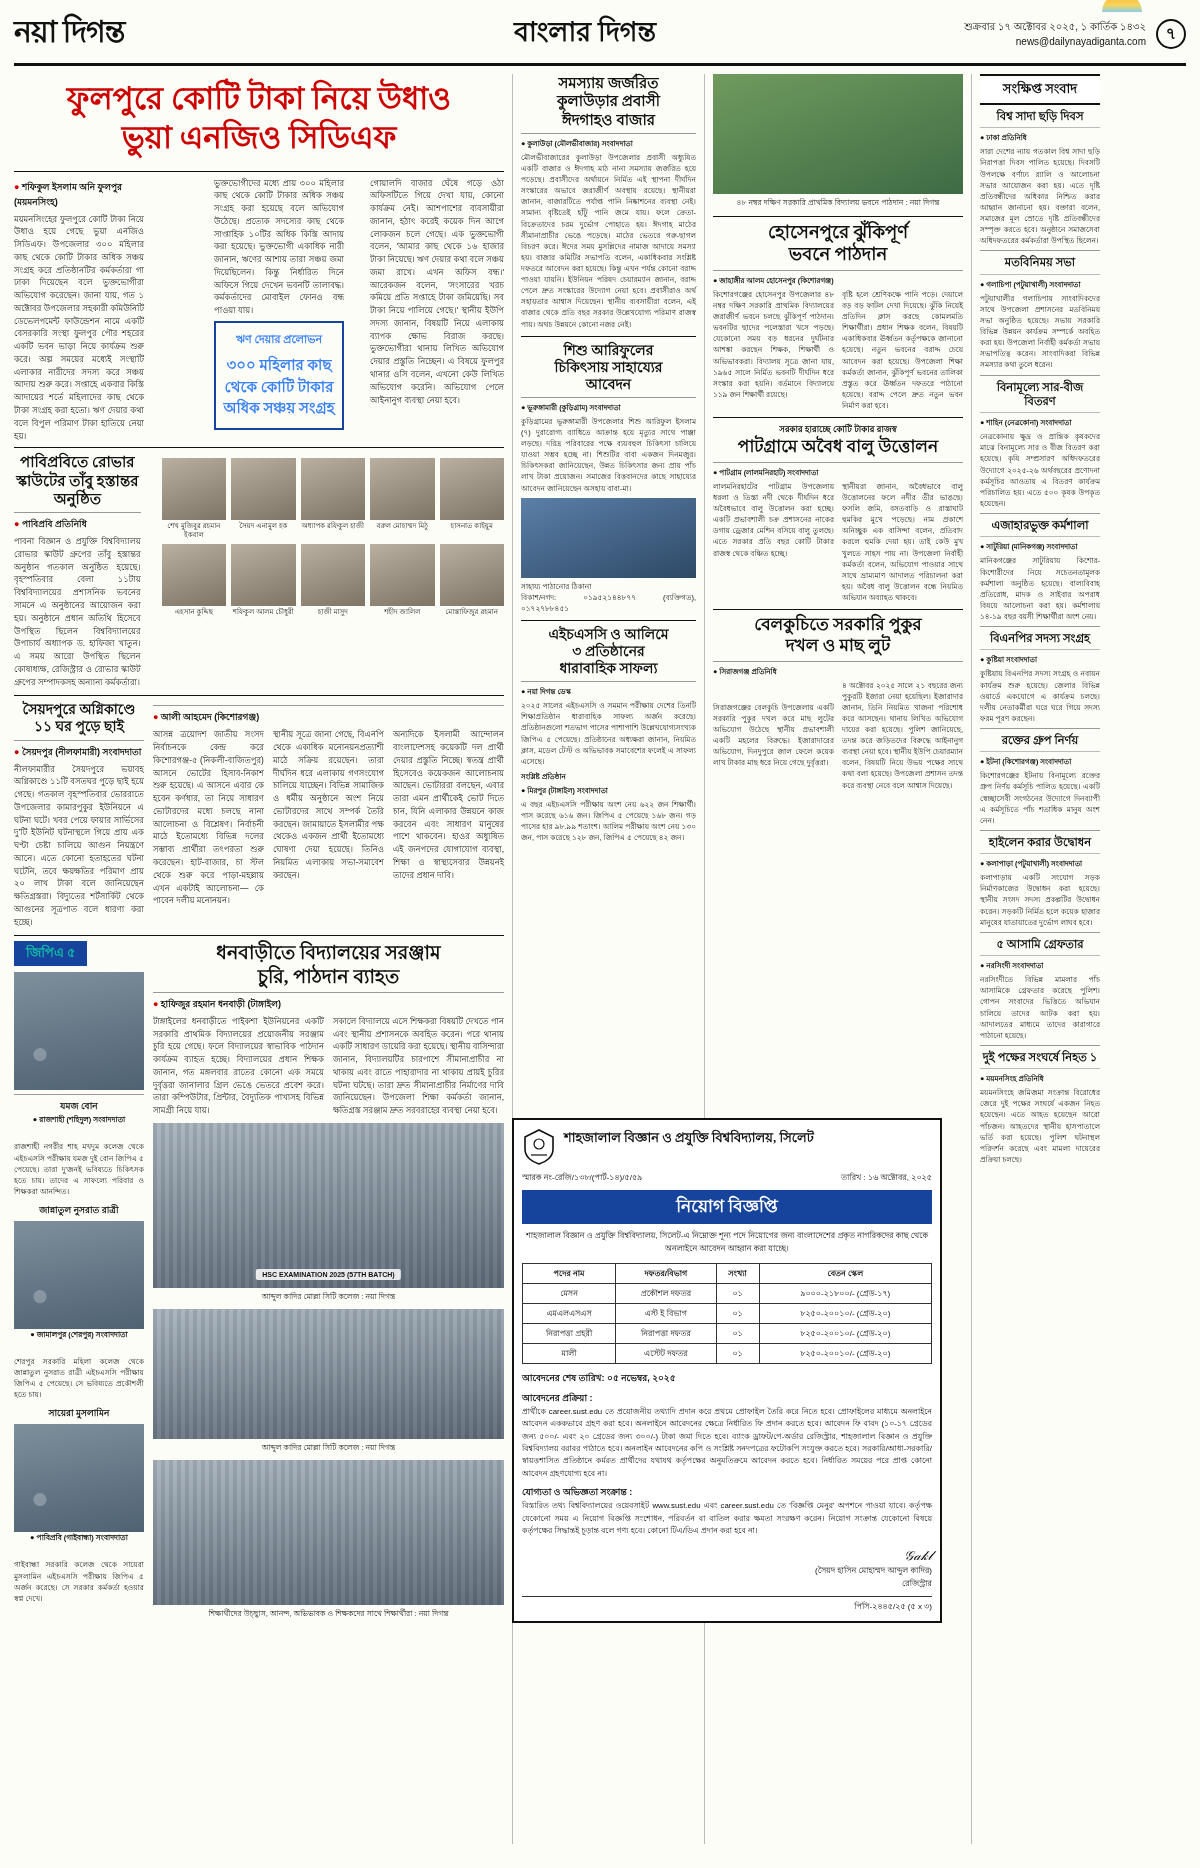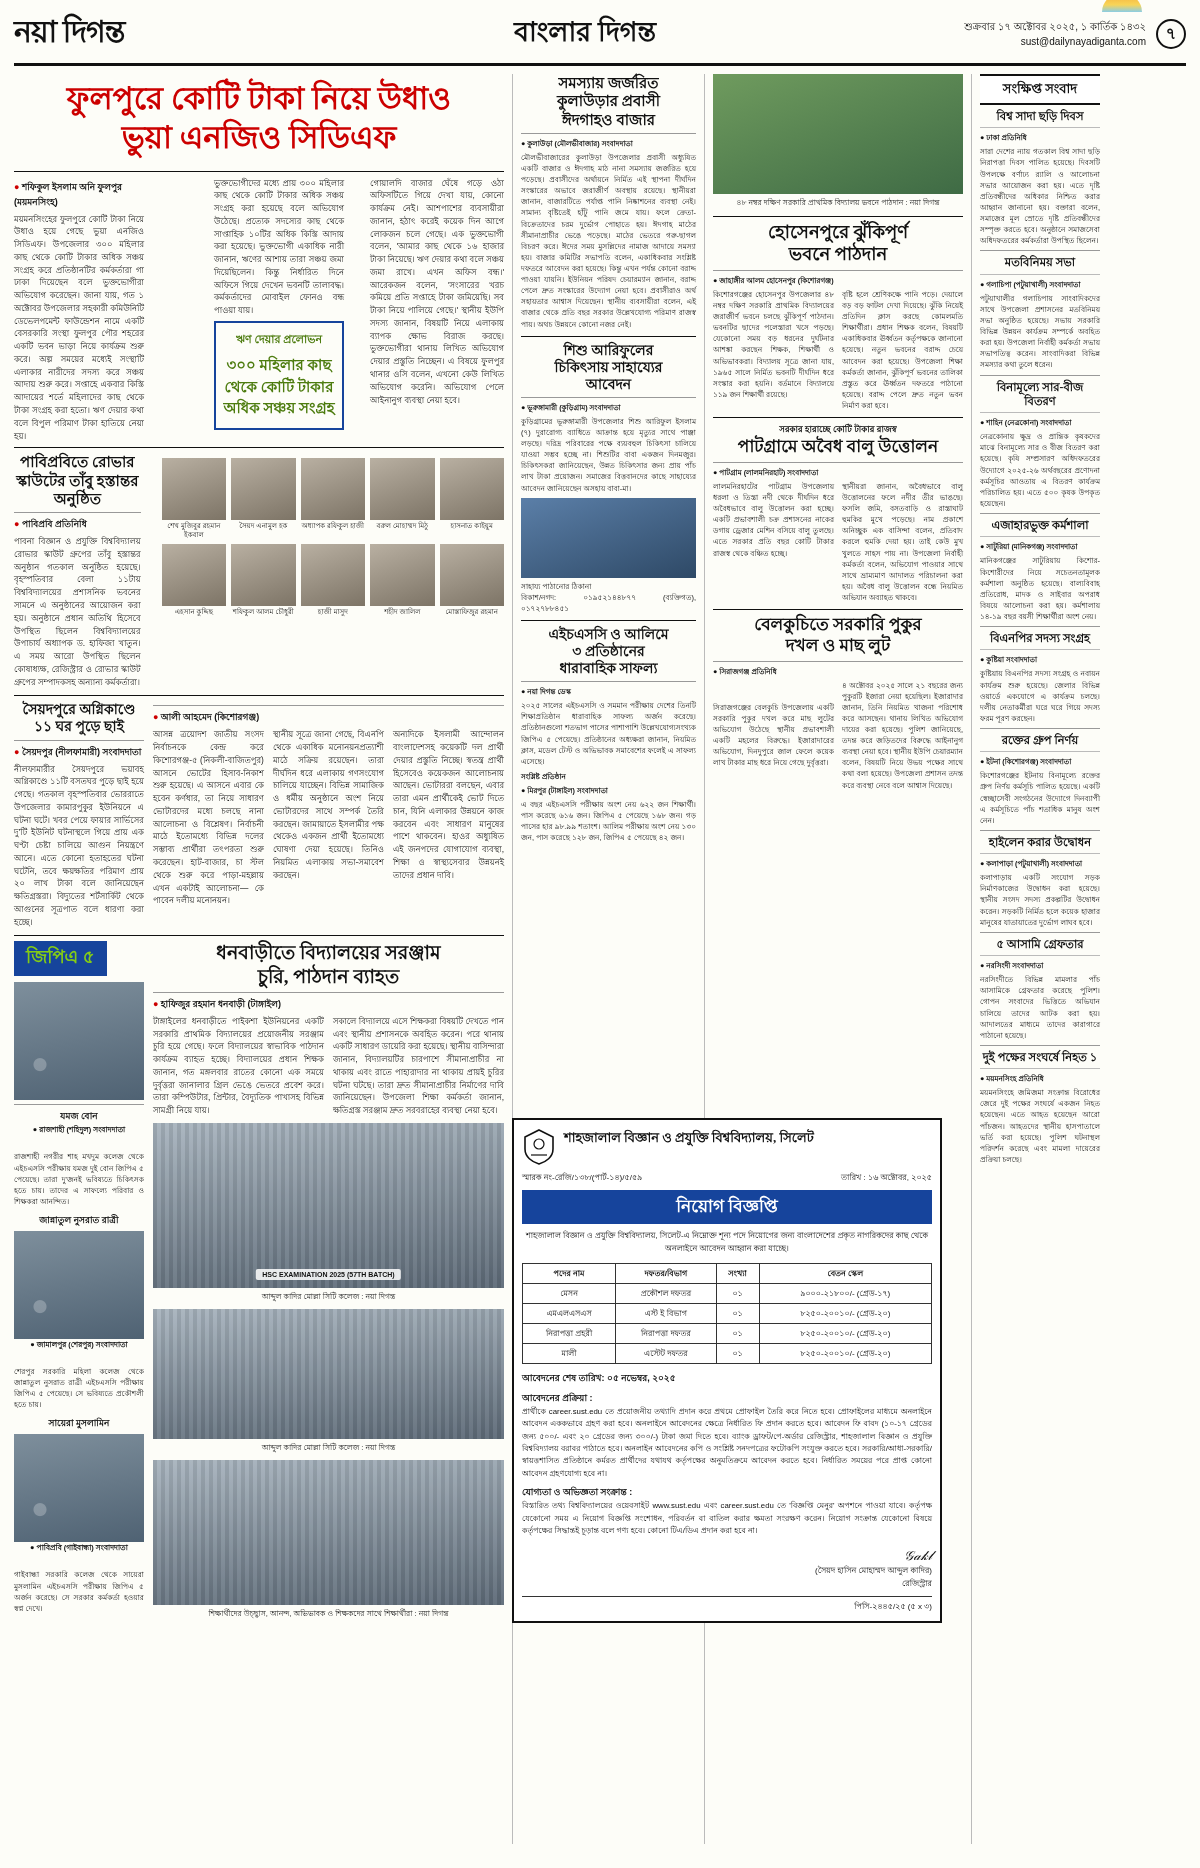--- a/index.html
+++ b/index.html
@@ -82,21 +82,21 @@
     color:#1a1a1a; hyphens:auto; word-break:break-word;
   }
 
   .photo {
     background:linear-gradient(160deg,#9db7c9,#6f8fa3);
     position:relative; overflow:hidden;
   }
   .cap { font-size:7.6px; text-align:center; padding:2px 0; color:#222; }
 
   .pullbox {
-    border:2px solid #16449c; color:#4d7c0f;
+    border:2px solid #16449c; color:#3b82f6;
     font-family:"Liberation Serif", serif;
     text-align:center; font-weight:bold;
     padding:8px 6px; margin:4px 0;
   }
   .pullbox .t1 { font-size:11px; margin-bottom:5px; }
   .pullbox .t2 { font-size:15px; line-height:1.45; }
 
   
   .pgrid { display:flex; gap:5px; margin-top:5px;}
   .pcell { flex:1; }
@@ -113,23 +113,23 @@
   .rt-txt { font-size:7.4px; line-height:1.5; text-align:justify; }
   .sec-head {
     background:#fff; color:#111; font-family:"Liberation Serif", serif;
     font-weight:bold; font-size:13px; text-align:center;
     border-top:2px solid #111; border-bottom:2px solid #111;
     padding:3px 0; margin-bottom:4px;
   }
 
   
   .gpa-tag {
-    display:inline-block; background:#16449c; color:#84cc16;
+    display:inline-block; background:#16449c; color:#14b8a6;
     font-family:"Liberation Serif", serif; font-weight:bold;
-    font-size:18px; padding:2px 12px;
+    font-size:13px; padding:2px 12px;
   }
   .gpa-item { margin-top:6px; }
   .gpa-photo { width:100%; height:118px; background:#98a7b5; }
   .gpa-name { font-size:9px; font-weight:bold; text-align:center; margin-top:3px;}
   .gpa-sub { font-size:7.4px; font-weight:bold; text-align:center; }
   .gpa-txt { font-size:7.4px; line-height:1.5; text-align:justify; margin-top:15px;}
 
   
   .ad {
     border:2px solid #111; padding:8px; margin-top:8px;
@@ -187,21 +187,21 @@
 
   <div class="masthead">
     <div class="logo-wrap">
       <div class="logo-text">নয়া দিগন্ত</div>
       <div class="logo-sun"></div>
     </div>
     <div class="center-title">বাংলার দিগন্ত</div>
     <div class="mast-right">
       <div class="lines">
         <div>শুক্রবার ১৭ অক্টোবর ২০২৫, ১ কার্তিক ১৪৩২</div>
-        <div>sust@dailynayadiganta.com</div>
+        <div>news@dailynayadiganta.com</div>
       </div>
       <div class="pageno">৭</div>
     </div>
   </div>
 
   <div class="cols">
 
     <div class="col-main">
 
       <div class="hl lead-hl">

